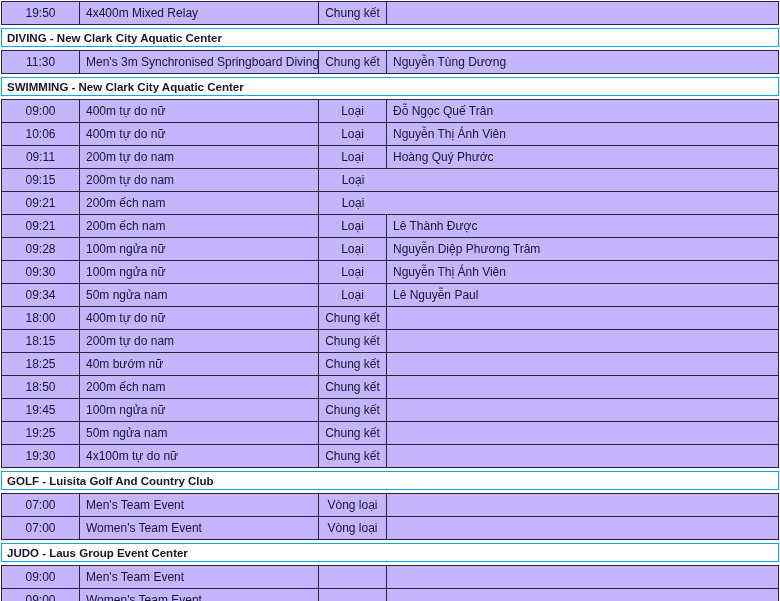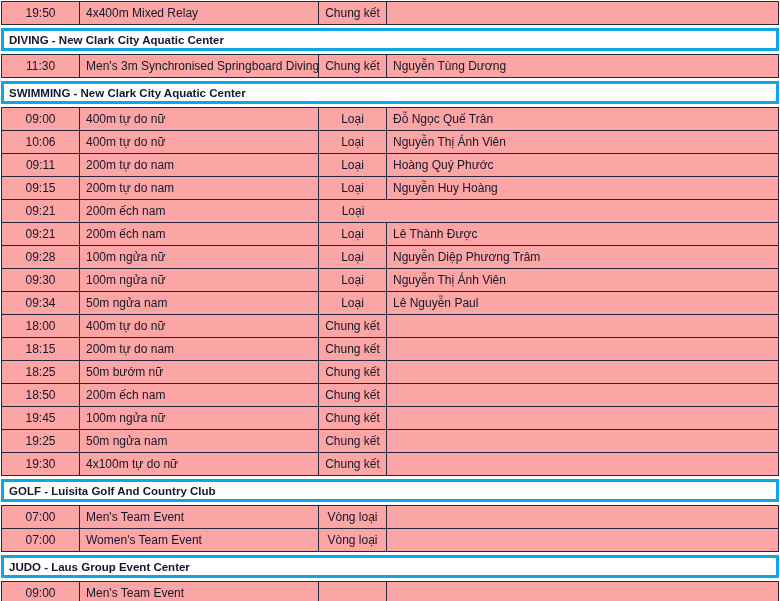--- a/index.html
+++ b/index.html
@@ -14,39 +14,39 @@
   }
   .schedule {
     width: 778px;
     margin: 1px 0 0 1px;
   }
   .block {
     margin-bottom: 3px;
     box-sizing: content-box;
   }
   .section-header {
-    border: 3px solid #0ea5e9;
+    border: 1px solid #0ea5e9;
     height: 15px;
     display: flex;
     align-items: center;
     padding: 1px 5px;
     font-size: 11.5px;
     font-weight: bold;
     white-space: nowrap;
     overflow: hidden;
   }
   .rows-block {
     border: 1px solid #26263c;
   }
   .row {
     display: grid;
     grid-template-columns: 78px 239px 68px 1fr;
     height: 22px;
     border-bottom: 1px solid #26263c;
-    background: #fca5a5;
+    background: #c4b5fd;
   }
   .row:last-child {
     border-bottom: none;
   }
   .cell {
     border-right: 1px solid #26263c;
     display: flex;
     align-items: center;
     font-size: 12px;
     white-space: nowrap;
@@ -101,21 +101,20 @@
       <div class="row">
         <div class="cell center">09:11</div>
         <div class="cell left">200m tự do nam</div>
         <div class="cell center">Loại</div>
         <div class="cell left">Hoàng Quý Phước</div>
       </div>
       <div class="row">
         <div class="cell center">09:15</div>
         <div class="cell left">200m tự do nam</div>
         <div class="cell center">Loại</div>
-        <div class="cell left">Nguyễn Huy Hoàng</div>
       </div>
       <div class="row">
         <div class="cell center">09:21</div>
         <div class="cell left">200m ếch nam</div>
         <div class="cell center">Loại</div>
       </div>
       <div class="row">
         <div class="cell center">09:21</div>
         <div class="cell left">200m ếch nam</div>
         <div class="cell center">Loại</div>
@@ -146,21 +145,21 @@
         <div class="cell left"></div>
       </div>
       <div class="row">
         <div class="cell center">18:15</div>
         <div class="cell left">200m tự do nam</div>
         <div class="cell center">Chung kết</div>
         <div class="cell left"></div>
       </div>
       <div class="row">
         <div class="cell center">18:25</div>
-        <div class="cell left">50m bướm nữ</div>
+        <div class="cell left">40m bướm nữ</div>
         <div class="cell center">Chung kết</div>
         <div class="cell left"></div>
       </div>
       <div class="row">
         <div class="cell center">18:50</div>
         <div class="cell left">200m ếch nam</div>
         <div class="cell center">Chung kết</div>
         <div class="cell left"></div>
       </div>
       <div class="row">

